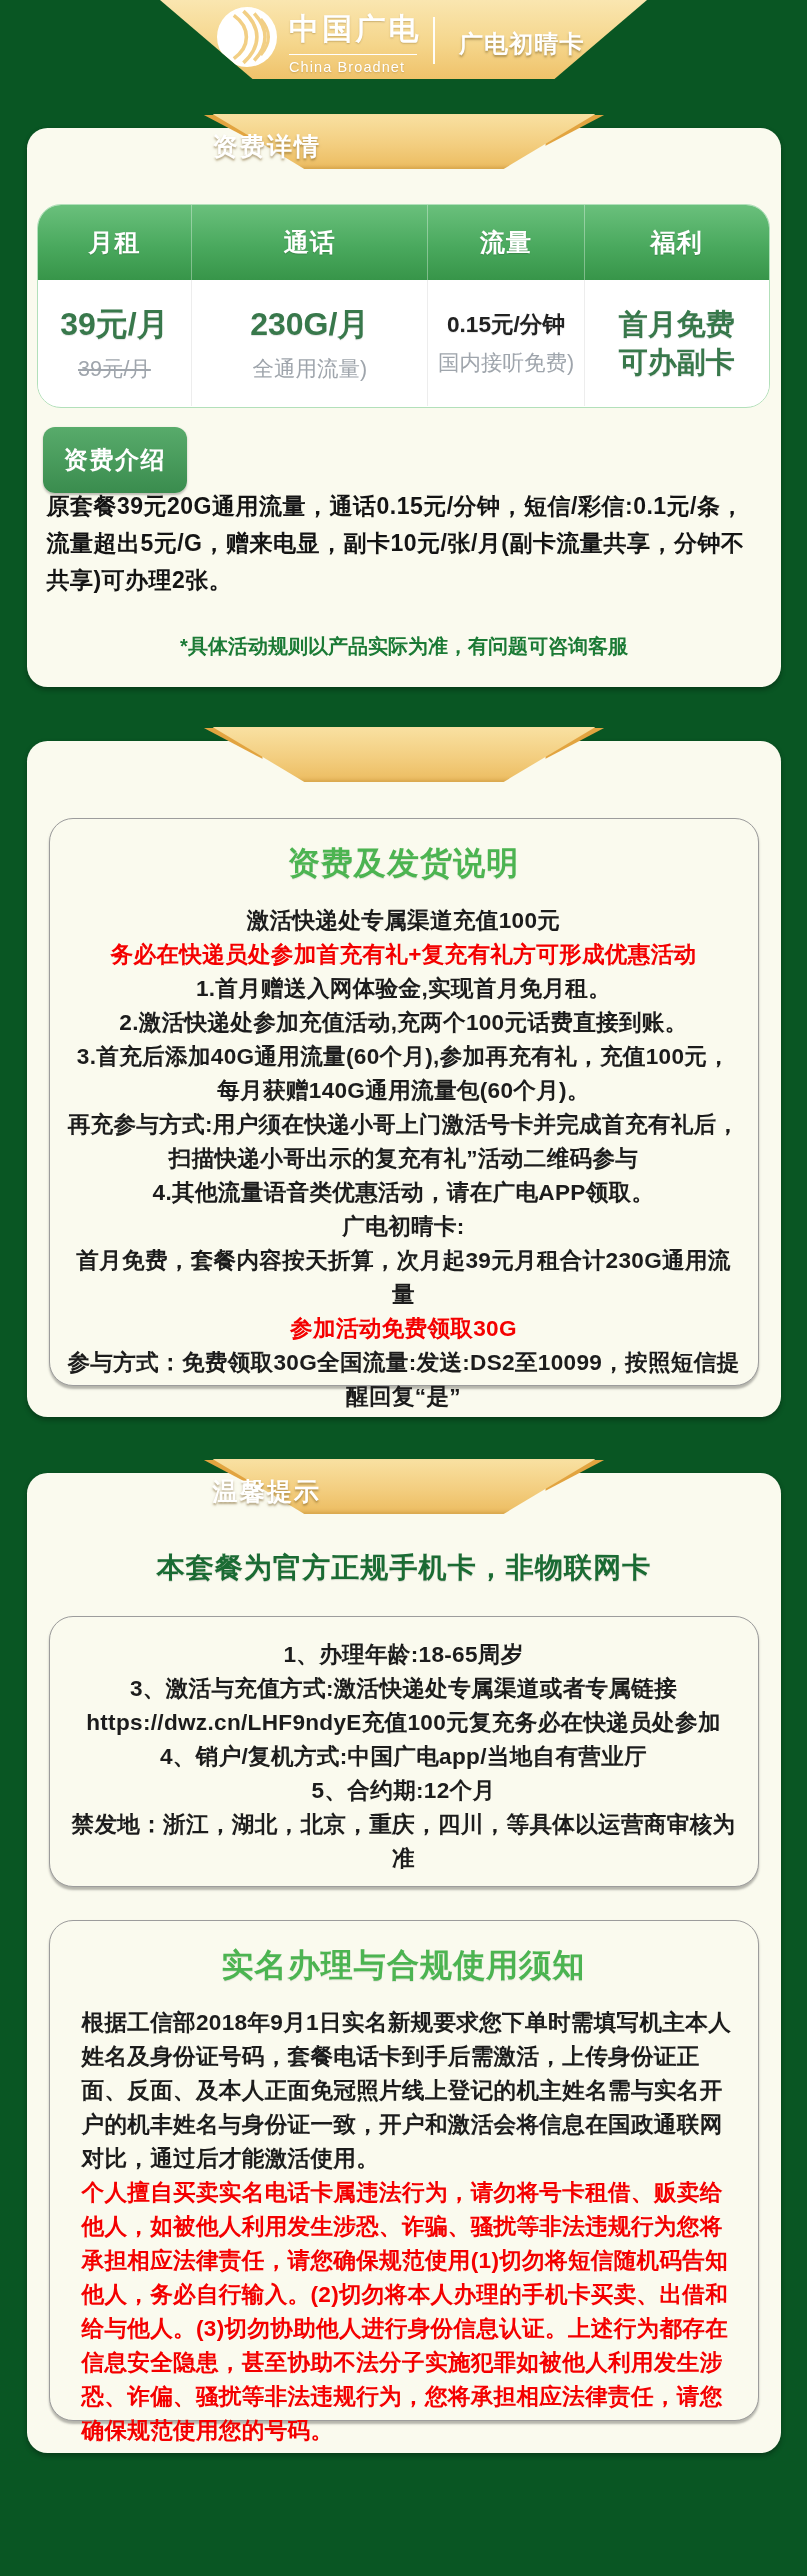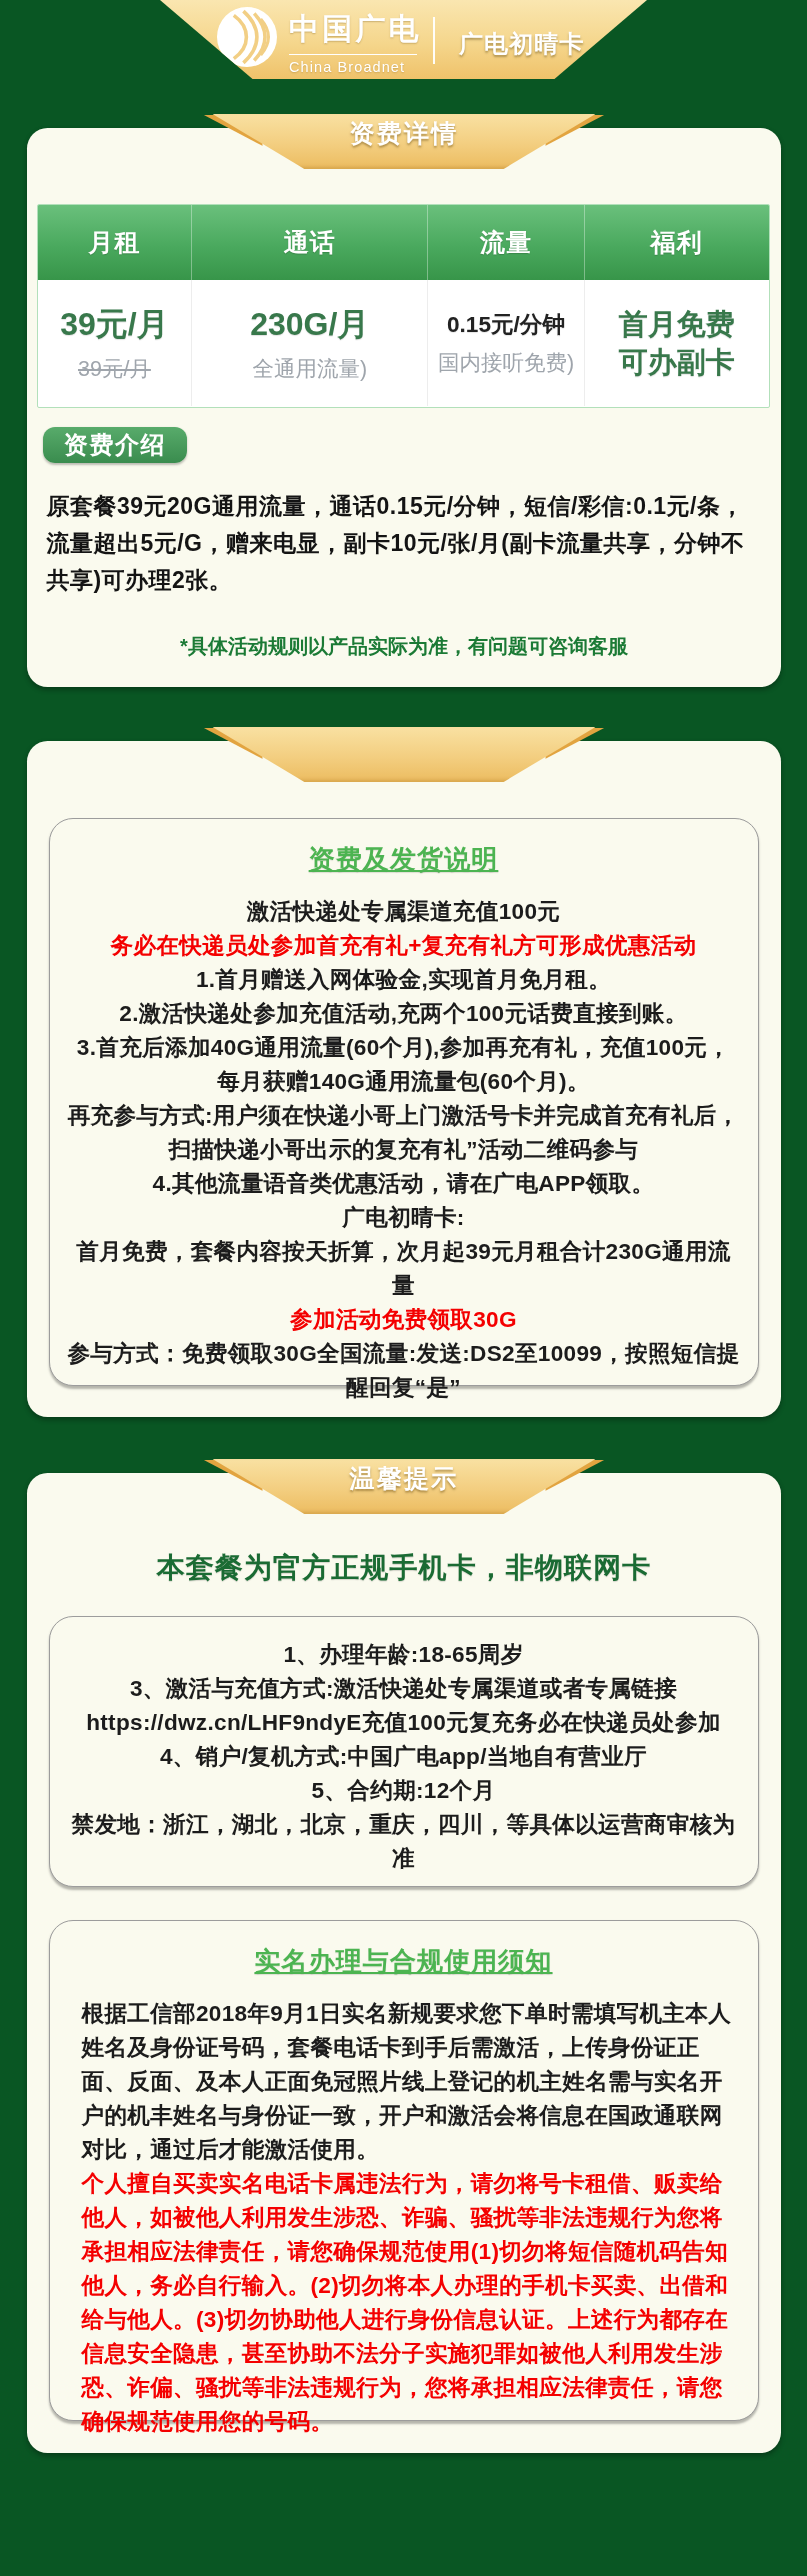--- a/index.html
+++ b/index.html
@@ -36,48 +36,48 @@
   .wing{position:absolute;top:1.1px;width:59px;height:31px;background:#E2A440;}
   .wing-l{left:-8.6px;clip-path:polygon(0 0,100% 0,100% 100%);}
   .wing-r{right:-8.6px;clip-path:polygon(0 0,100% 0,0 100%);}
   .ribbon-face{
     position:absolute;inset:0;
     background:linear-gradient(180deg,#F9E1A2 0%,#F3CE80 55%,#ECBC60 100%);
     clip-path:polygon(0 0,100% 0,76% 100%,24% 100%);
     box-shadow:inset 0 -2.2px 3.2px rgba(180,130,40,.35);
   }
   .ribbon-label{
-    position:absolute;left:0;right:0;top:3px;text-align:center;
+    position:absolute;left:0;right:0;top:16px;text-align:left;
     font-size:25px;font-weight:bold;color:#fff;letter-spacing:2.2px;
     text-shadow:0 1.6px 2.2px rgba(110,80,20,.5);
   }
   
   .plan-table{
     position:absolute;left:9.7px;top:76px;width:731px;height:202px;
-    border:1.6px solid #B2E0BA;border-radius:2px;overflow:hidden;background:#fff;
+    border:1.6px solid #B2E0BA;border-radius:24px;overflow:hidden;background:#fff;
   }
   .row{display:grid;grid-template-columns:21% 32.3% 21.4% 25.3%;}
   .row-head{height:75px;background:linear-gradient(180deg,#6AC07C 0%,#4AA95E 55%,#379549 100%);}
   .row-body{height:126px;background:#fff;}
   .th{display:flex;align-items:center;justify-content:center;
       font-size:25px;font-weight:bold;color:#fff;letter-spacing:1.1px;
       border-left:1.1px solid rgba(255,255,255,.35);text-shadow:0 1.1px 1.1px rgba(0,0,0,.18);}
   .th:first-child{border-left:none;}
   .td{display:flex;flex-direction:column;align-items:center;justify-content:center;
       border-left:1.1px solid #EDEDED;white-space:nowrap;}
   .td:first-child{border-left:none;}
   .big-green{font-size:32px;font-weight:bold;color:#38784B;text-shadow:0 1.1px 1.1px rgba(0,0,0,.12);}
   .big-dark{font-size:22.6px;font-weight:bold;color:#222;text-shadow:0 1.1px 1.1px rgba(0,0,0,.10);}
   .sub-gray{font-size:21.5px;color:#9FA5AC;margin-top:7.5px;}
   .strike{text-decoration:line-through;}
   .benefit{font-size:29px;font-weight:bold;color:#38784B;line-height:38px;text-align:center;
       text-shadow:0 1.1px 1.1px rgba(0,0,0,.12);}
   
   .badge{
-    position:absolute;left:16px;top:299px;width:144px;height:36px;
+    position:absolute;left:16px;top:299px;width:144px;height:66px;
     background:linear-gradient(180deg,#58AB6B 0%,#3A8C4E 100%);
     border-radius:12px;display:flex;align-items:center;justify-content:center;
     font-size:24px;font-weight:bold;color:#fff;letter-spacing:1.6px;
     box-shadow:0 1.6px 2.2px rgba(0,0,0,.25);
   }
   .intro-text{
     position:absolute;left:19.4px;right:19.4px;top:360px;
     font-size:23px;line-height:37px;color:#141414;font-weight:bold;letter-spacing:0.5px;
   }
   .fee-note{
@@ -85,22 +85,22 @@
     font-size:20px;font-weight:bold;color:#1B7A35;
   }
   
   .inner-box{
     position:absolute;left:21.5px;width:710px;
     border:1.1px solid #9C9C9C;border-radius:24px;background:#FAFAEE;
     box-shadow:0 2.2px 2.2px rgba(0,0,0,.28);
     box-sizing:border-box;
   }
   .box-title{
-    text-align:center;font-size:26px;font-weight:bold;color:#4CB451;
-    letter-spacing:1.1px;margin:22.6px 0 18.3px 0;text-shadow:0 1.1px 1.1px rgba(0,0,0,.10);text-decoration:underline;
+    text-align:center;font-size:32px;font-weight:bold;color:#4CB451;
+    letter-spacing:1.1px;margin:22.6px 0 18.3px 0;text-shadow:0 1.1px 1.1px rgba(0,0,0,.10);
   }
   .ln{font-size:22.6px;line-height:34px;color:#1C1C1C;font-weight:bold;padding:0 16px;letter-spacing:0.3px;text-align:center;}
   .ln.red{color:#F40000;}
   #offer-box{top:77px;height:568px;}
   #rules-box{top:143px;height:271px;padding-top:20.5px;}
   #realname-box{top:447px;height:501px;}
   .tips-headline{
     position:absolute;left:0;right:0;top:76px;text-align:center;
     font-size:28px;font-weight:bold;color:#1A6B33;letter-spacing:1.1px;
     text-shadow:0 1.1px 1.1px rgba(0,0,0,.15);

